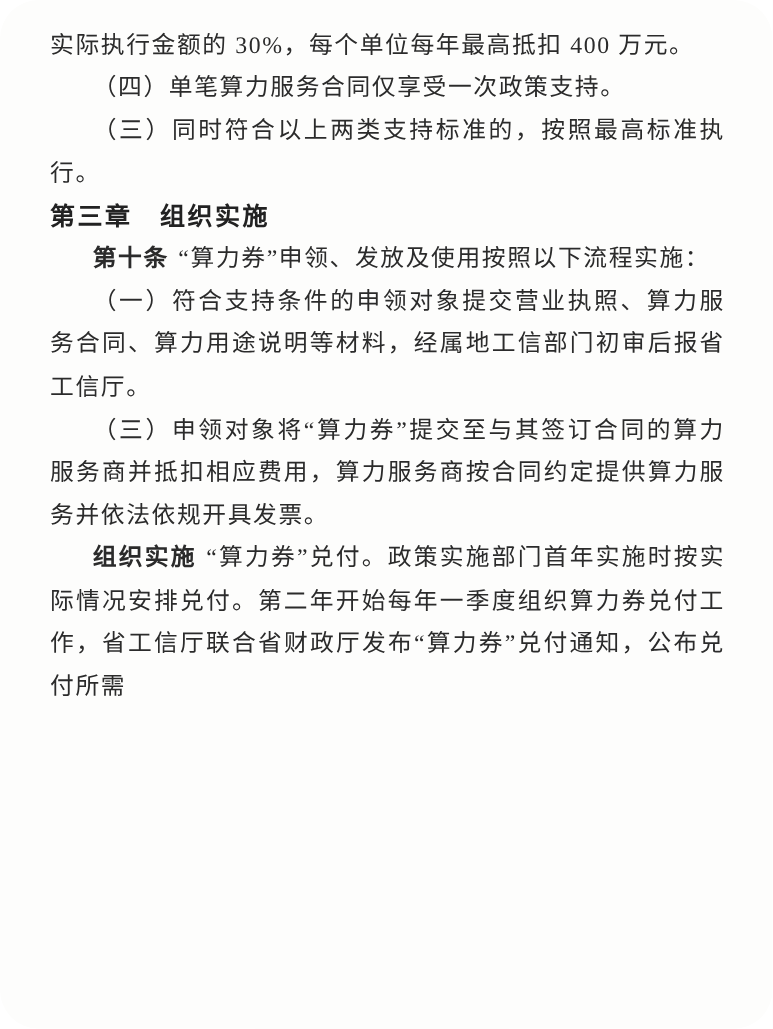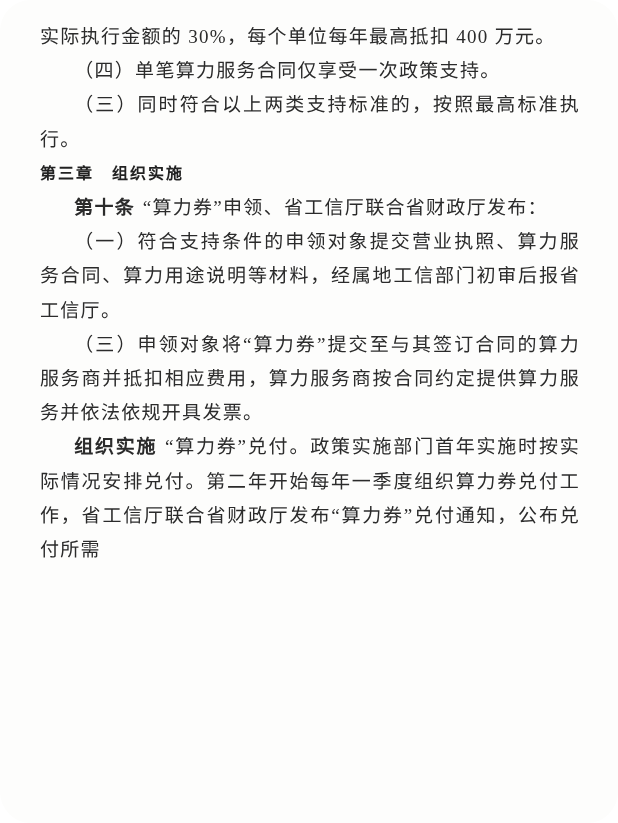--- a/index.html
+++ b/index.html
@@ -29,42 +29,42 @@
     font-family:"Liberation Sans","DejaVu Sans",sans-serif;
     font-weight:700;
     margin-right:0.4em;
     margin-top:44px;
   }
   .chapter{
     margin:0;
     text-align:center;
     font-family:"Liberation Sans","DejaVu Sans",sans-serif;
     font-weight:700;
-    font-size:16px;
+    font-size:20px;
     line-height:34.2px;
     letter-spacing:2px;
     color:#222222;
   }
 </style>
 </head>
 <body>
 
 <div class="page">
 
   <p><span>实际执行金额的 30%，每个单位每年最高抵扣 400 万元。</span></p>
 
 
   <p class="indent"><span>（四）单笔算力服务合同仅享受一次政策支持。</span></p>
 
   <p class="indent"><span>（三）同时符合以上两类支持标准的，按照最高标准执行。</span></p>
 
 
   <p class="chapter">第三章　组织实施</p>
 
-  <p class="indent"><span class="lead">第十条</span><span>“算力券”申领、省工信厅联合省财政厅发布：</span></p>
+  <p class="indent"><span class="lead">第十条</span><span>“算力券”申领、发放及使用按照以下流程实施：</span></p>
 
   <p class="indent"><span>（一）符合支持条件的申领对象提交营业执照、算力服务合同、算力用途说明等材料，经属地工信部门初审后报省工信厅。</span></p>
 
 
   <p class="indent"><span>（三）申领对象将“算力券”提交至与其签订合同的算力服务商并抵扣相应费用，算力服务商按合同约定提供算力服务并依法依规开具发票。</span></p>
 
   <p class="indent"><span class="lead">组织实施</span><span>“算力券”兑付。政策实施部门首年实施时按实际情况安排兑付。第二年开始每年一季度组织算力券兑付工作，省工信厅联合省财政厅发布“算力券”兑付通知，公布兑付所需</span></p>
 
 </div>
 

